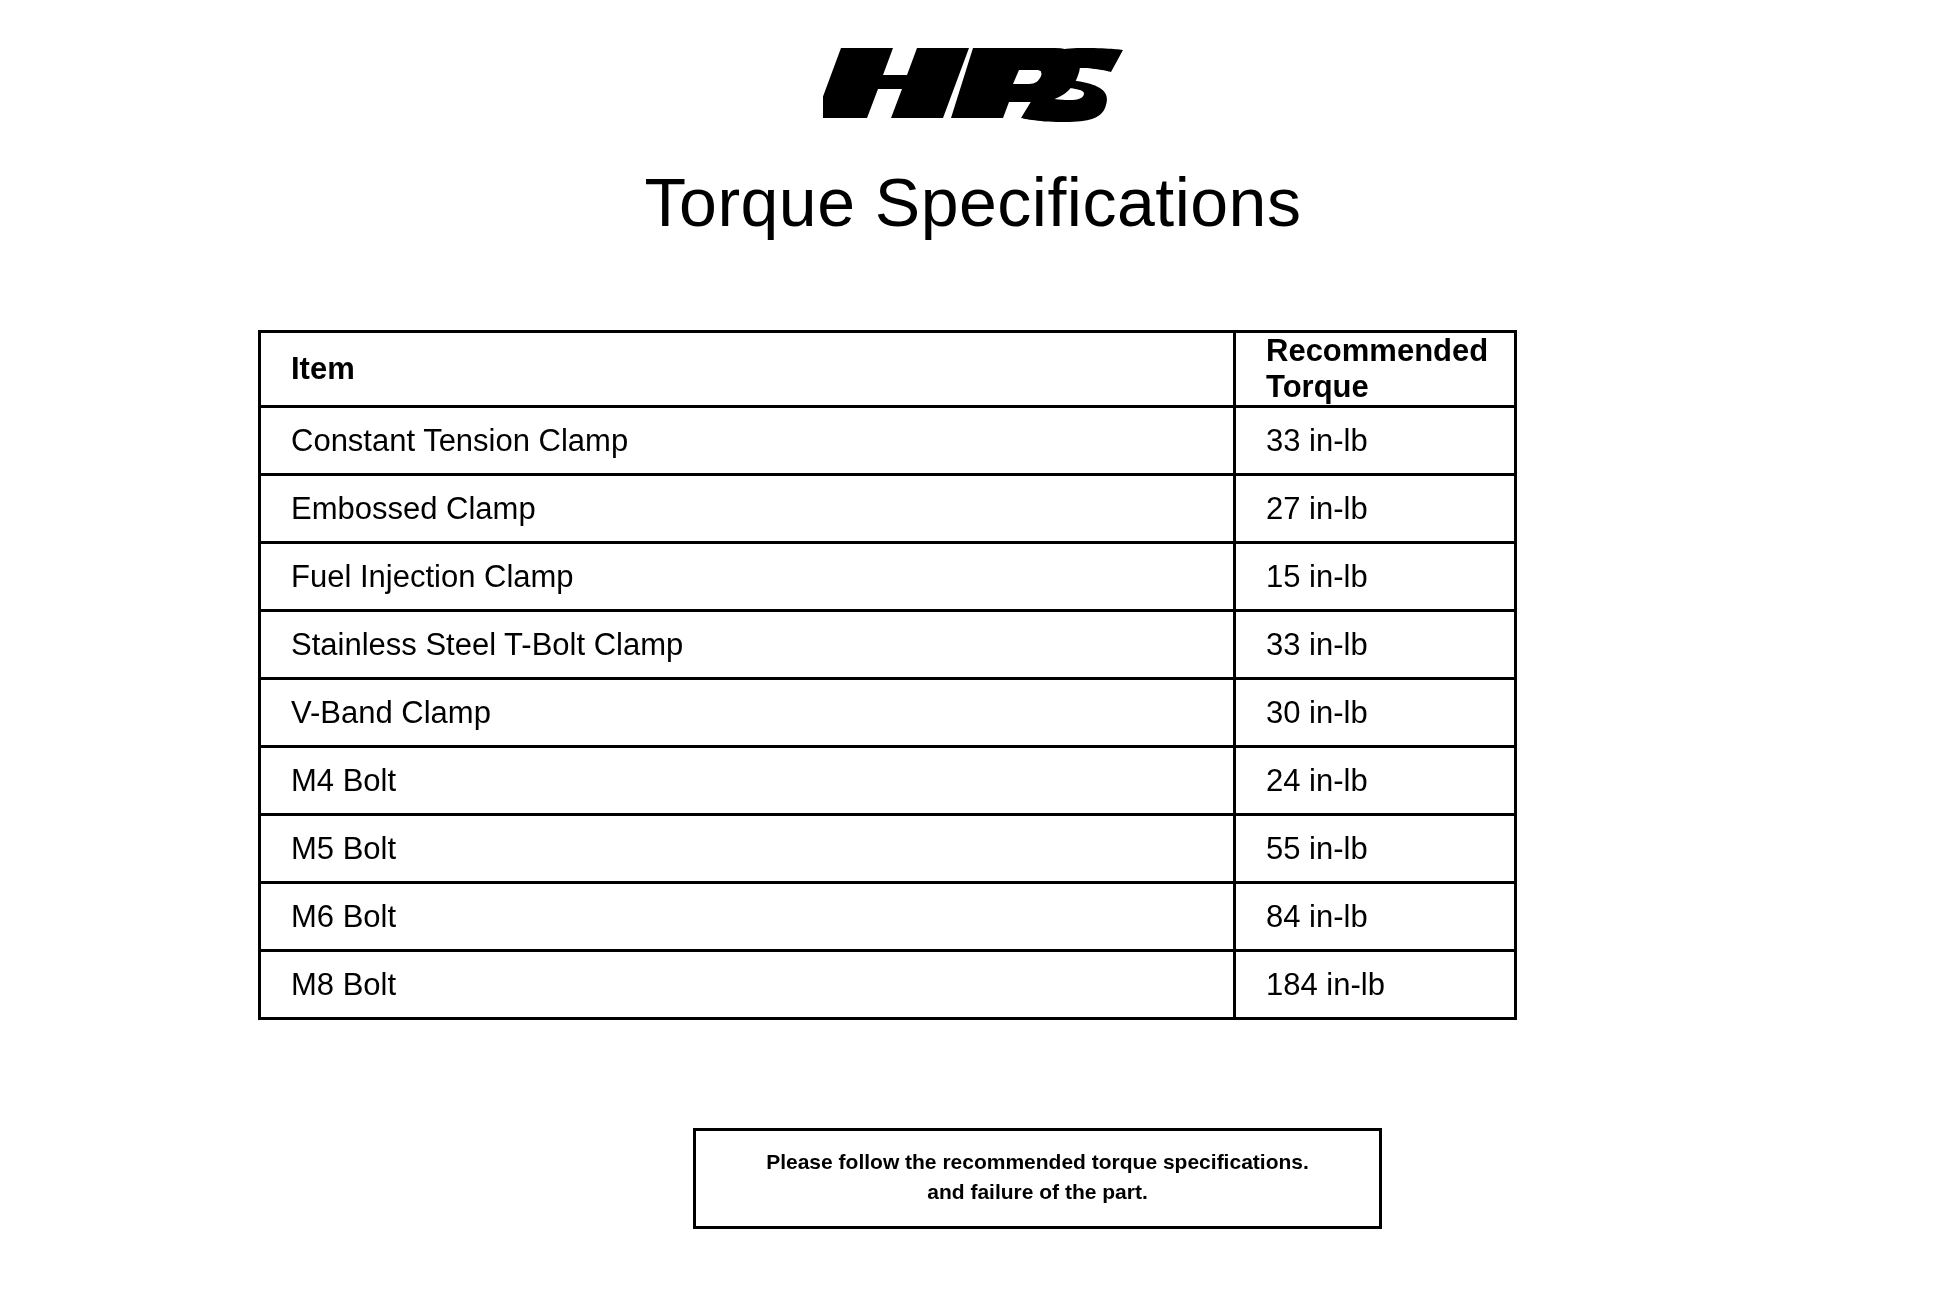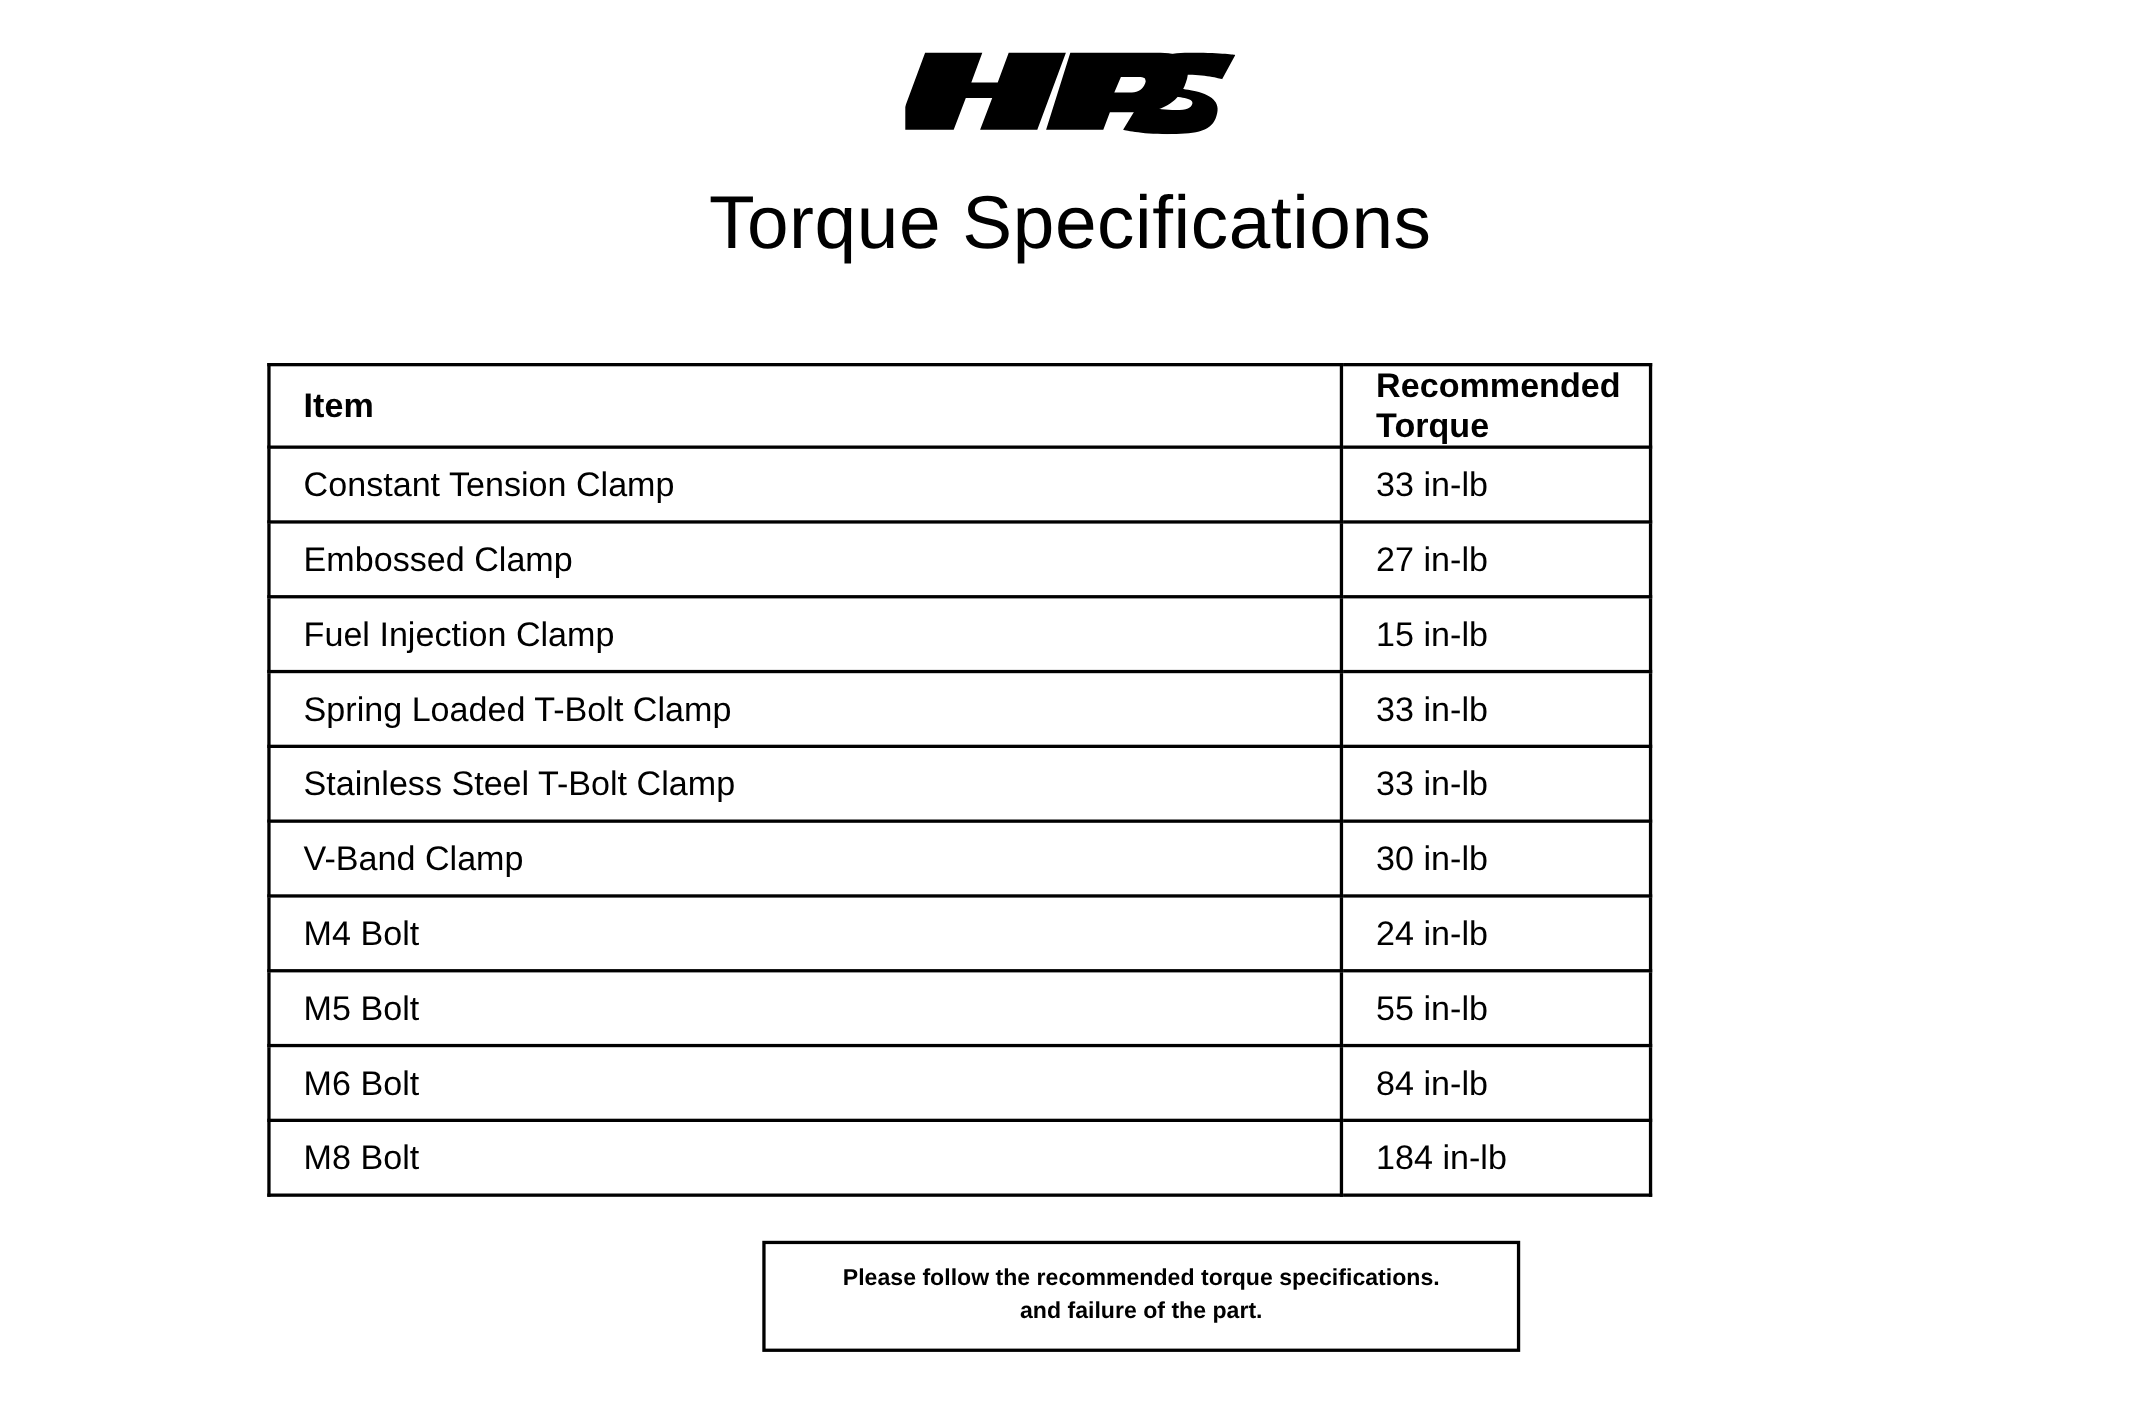--- a/index.html
+++ b/index.html
@@ -44,21 +44,21 @@
     font-size: 68px;
     font-weight: 400;
     letter-spacing: 0.5px;
     line-height: 1;
   }
 
   
   .table-wrap {
     position: absolute;
     top: 330px;
-    left: 243px;
+    left: 258px;
     width: 1304px;
   }
   table.spec {
     border-collapse: collapse;
     width: 1256px;
     table-layout: fixed;
   }
   table.spec td, table.spec th {
     border: 3px solid #000000;
     text-align: left;
@@ -131,24 +131,20 @@
         </tr>
         <tr>
           <td>Embossed Clamp</td>
           <td>27 in-lb</td>
         </tr>
         <tr>
           <td>Fuel Injection Clamp</td>
           <td>15 in-lb</td>
         </tr>
         <tr>
-          <td>Spring Loaded T-Bolt Clamp</td>
-          <td>33 in-lb</td>
-        </tr>
-        <tr>
           <td>Stainless Steel T-Bolt Clamp</td>
           <td>33 in-lb</td>
         </tr>
         <tr>
           <td>V-Band Clamp</td>
           <td>30 in-lb</td>
         </tr>
         <tr>
           <td>M4 Bolt</td>
           <td>24 in-lb</td>

